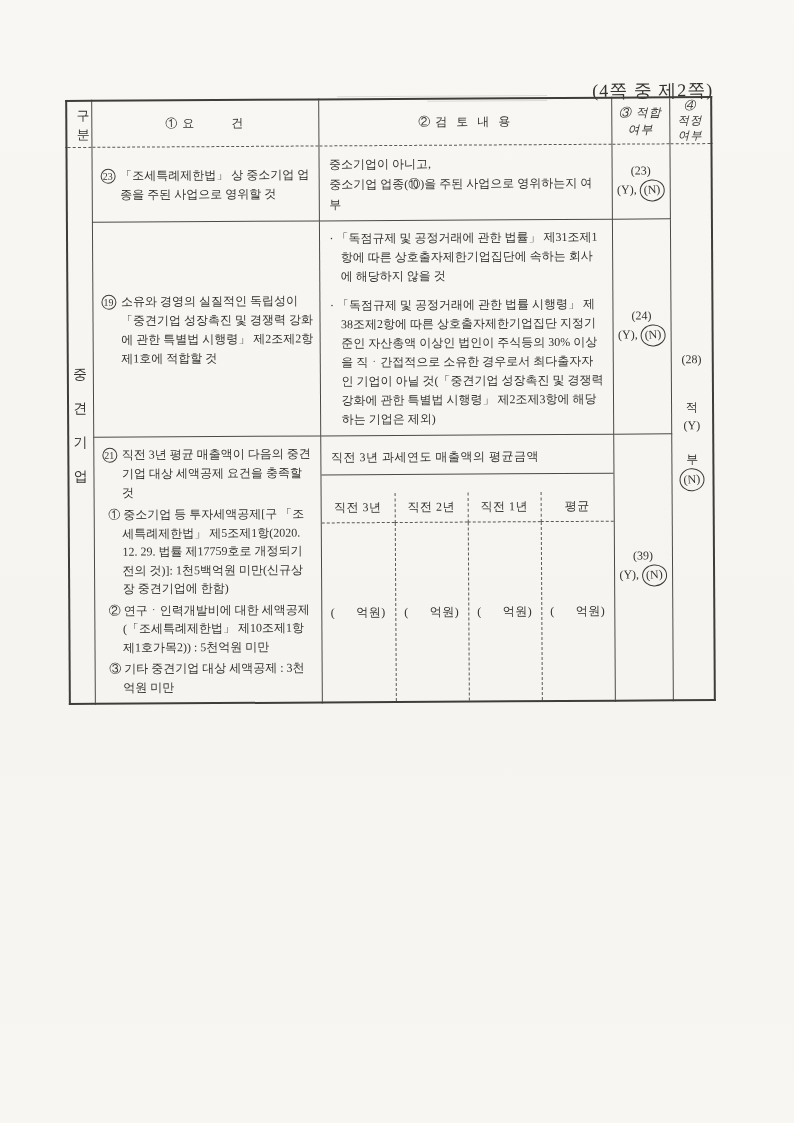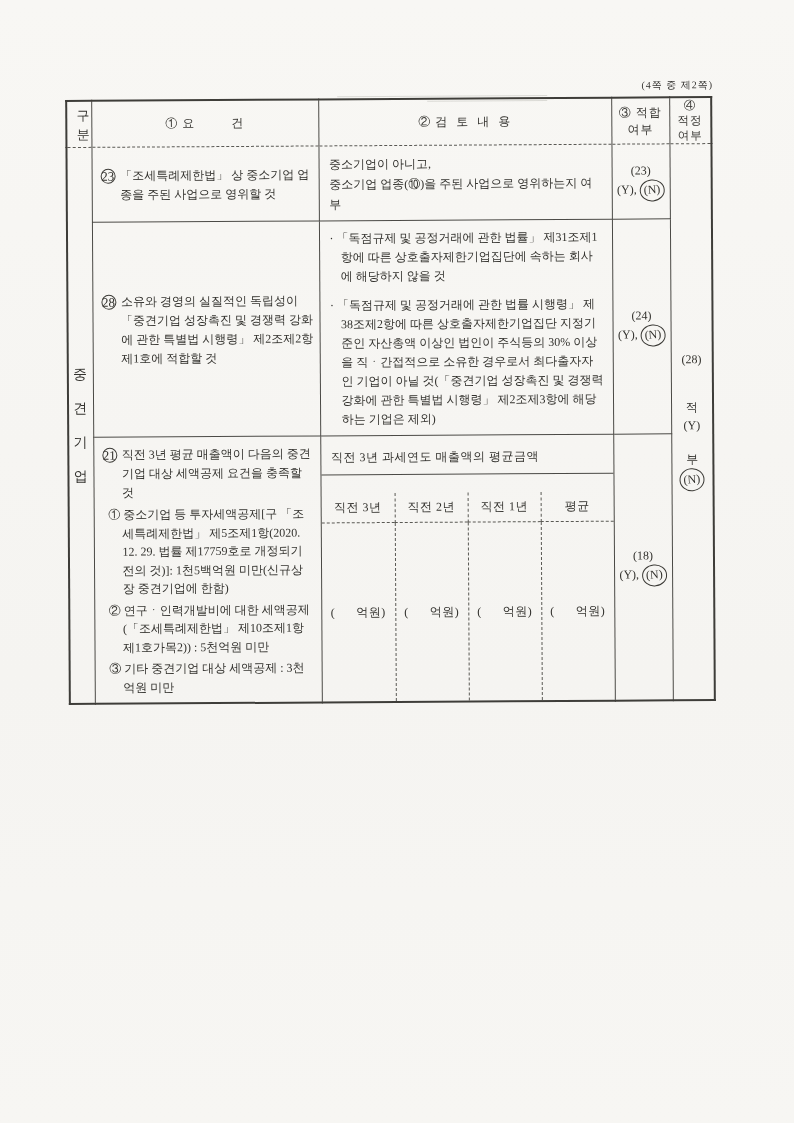--- a/index.html
+++ b/index.html
@@ -11,57 +11,57 @@
     position:relative;
     overflow:hidden;
   }
   .sheet {
     position:absolute; inset:0;
     background:linear-gradient(180deg,#f8f7f4 0%, #f5f4f1 60%, #f7f6f3 100%);
   }
   .tilt { position:absolute; inset:0; transform:rotate(-0.35deg); }
   .page-note {
     position:absolute; top:80px; right:78px;
-    font-size:10px; letter-spacing:1px; color:#33322f;
+    font-size:18px; letter-spacing:1px; color:#33322f;
   }
   table.form {
     position:absolute; left:68px; top:98px;
     width:645px; height:439px;
     border-collapse:collapse; table-layout:fixed;
   }
   table.form th, table.form td {
     border:1px solid #4b4a46;
     vertical-align:middle;
     font-size:12px;
     color:#33322e;
   }
   table.form { border:2px solid #3e3d39; }
   
   tr.body-row > td { border-top:1px dashed #5a5954; }
   tr.head-row > th { border-bottom:1px dashed #5a5954; }
   th { font-weight:normal; }
   .head-row th { font-size:13px; letter-spacing:1px; text-align:center; }
   .pre { white-space:pre; }
-  .pre-line { white-space:pre-line; }
+  .pre-line { white-space:pre-line;font-style:italic; }
   .cat-head { text-align:center;padding-left:9px; }
   .cat-cell { text-align:center; }
   .v-label {
     display:inline-block; width:1.1em;
     word-break:break-all; line-height:34px;
     font-size:14px; letter-spacing:1px;
   }
   td.req { vertical-align:top; padding:8px 6px 6px 8px; }
   td.rev { vertical-align:top; padding:8px 8px 6px 10px; }
   .req-line { display:flex; align-items:flex-start; line-height:19px; }
   .cnum {
     flex:0 0 auto;
     display:inline-flex; align-items:center; justify-content:center;
     width:15px; height:15px; margin:2px 5px 0 0;
     border:1.2px solid #3c3b37; border-radius:50%;
-    font-size:13px; line-height:1;
+    font-size:10px; line-height:1;
   }
   .rev-line { line-height:20px; }
   .rev-bullet { line-height:19px; padding-left:11px; text-indent:-11px; margin-bottom:10px; }
   .req-items { margin-top:3px; }
   .req-item { line-height:18.5px; padding-left:14px; text-indent:-14px; margin-top:3px; }
   td.fit { text-align:center; font-size:12px; }
   .fit-line { line-height:17px; }
   .hand-circle {
     display:inline-block;
     border:1.4px solid #3a3935; border-radius:50%;
@@ -154,21 +154,21 @@
             <div class="proper-line">
               <span class="hand-circle">(N)</span>
             </div>
           </div>
         </td>
       </tr>
 
       <tr class="body-row">
         <td class="req" style="height:162px;vertical-align:middle">
           <div class="req-line">
-            <span class="cnum">28</span>
+            <span class="cnum">19</span>
             <span>소유와 경영의 실질적인 독립성이 「중견기업 성장촉진 및 경쟁력 강화에 관한 특별법 시행령」 제2조제2항제1호에 적합할 것</span>
           </div>
         </td>
         <td class="rev" style="vertical-align:middle">
           <div class="rev-bullet">· 「독점규제 및 공정거래에 관한 법률」 제31조제1항에 따른 상호출자제한기업집단에 속하는 회사에 해당하지 않을 것</div>
           <div class="rev-bullet" style="margin-bottom:0">· 「독점규제 및 공정거래에 관한 법률 시행령」 제38조제2항에 따른 상호출자제한기업집단 지정기준인 자산총액 이상인 법인이 주식등의 30% 이상을 직ㆍ간접적으로 소유한 경우로서 최다출자자인 기업이 아닐 것(「중견기업 성장촉진 및 경쟁력 강화에 관한 특별법 시행령」 제2조제3항에 해당하는 기업은 제외)</div>
         </td>
         <td class="fit">
           <div class="fit-line">(24)</div>
           <div class="fit-line">
@@ -199,21 +199,21 @@
               <div class="sales-cell hdr">직전 1년</div>
               <div class="sales-cell hdr">평균</div>
               <div class="sales-cell val c0">(      억원)</div>
               <div class="sales-cell val">(      억원)</div>
               <div class="sales-cell val">(      억원)</div>
               <div class="sales-cell val">(      억원)</div>
             </div>
           </div>
         </td>
         <td class="fit">
-          <div class="fit-line">(18)</div>
+          <div class="fit-line">(39)</div>
           <div class="fit-line">
             <span>(Y),</span>
             <span class="hand-circle">(N)</span>
           </div>
         </td>
       </tr>
     </tbody>
       </table>
 
     <div class="smudge" style="left:340px; top:96px; width:210px;"></div>

